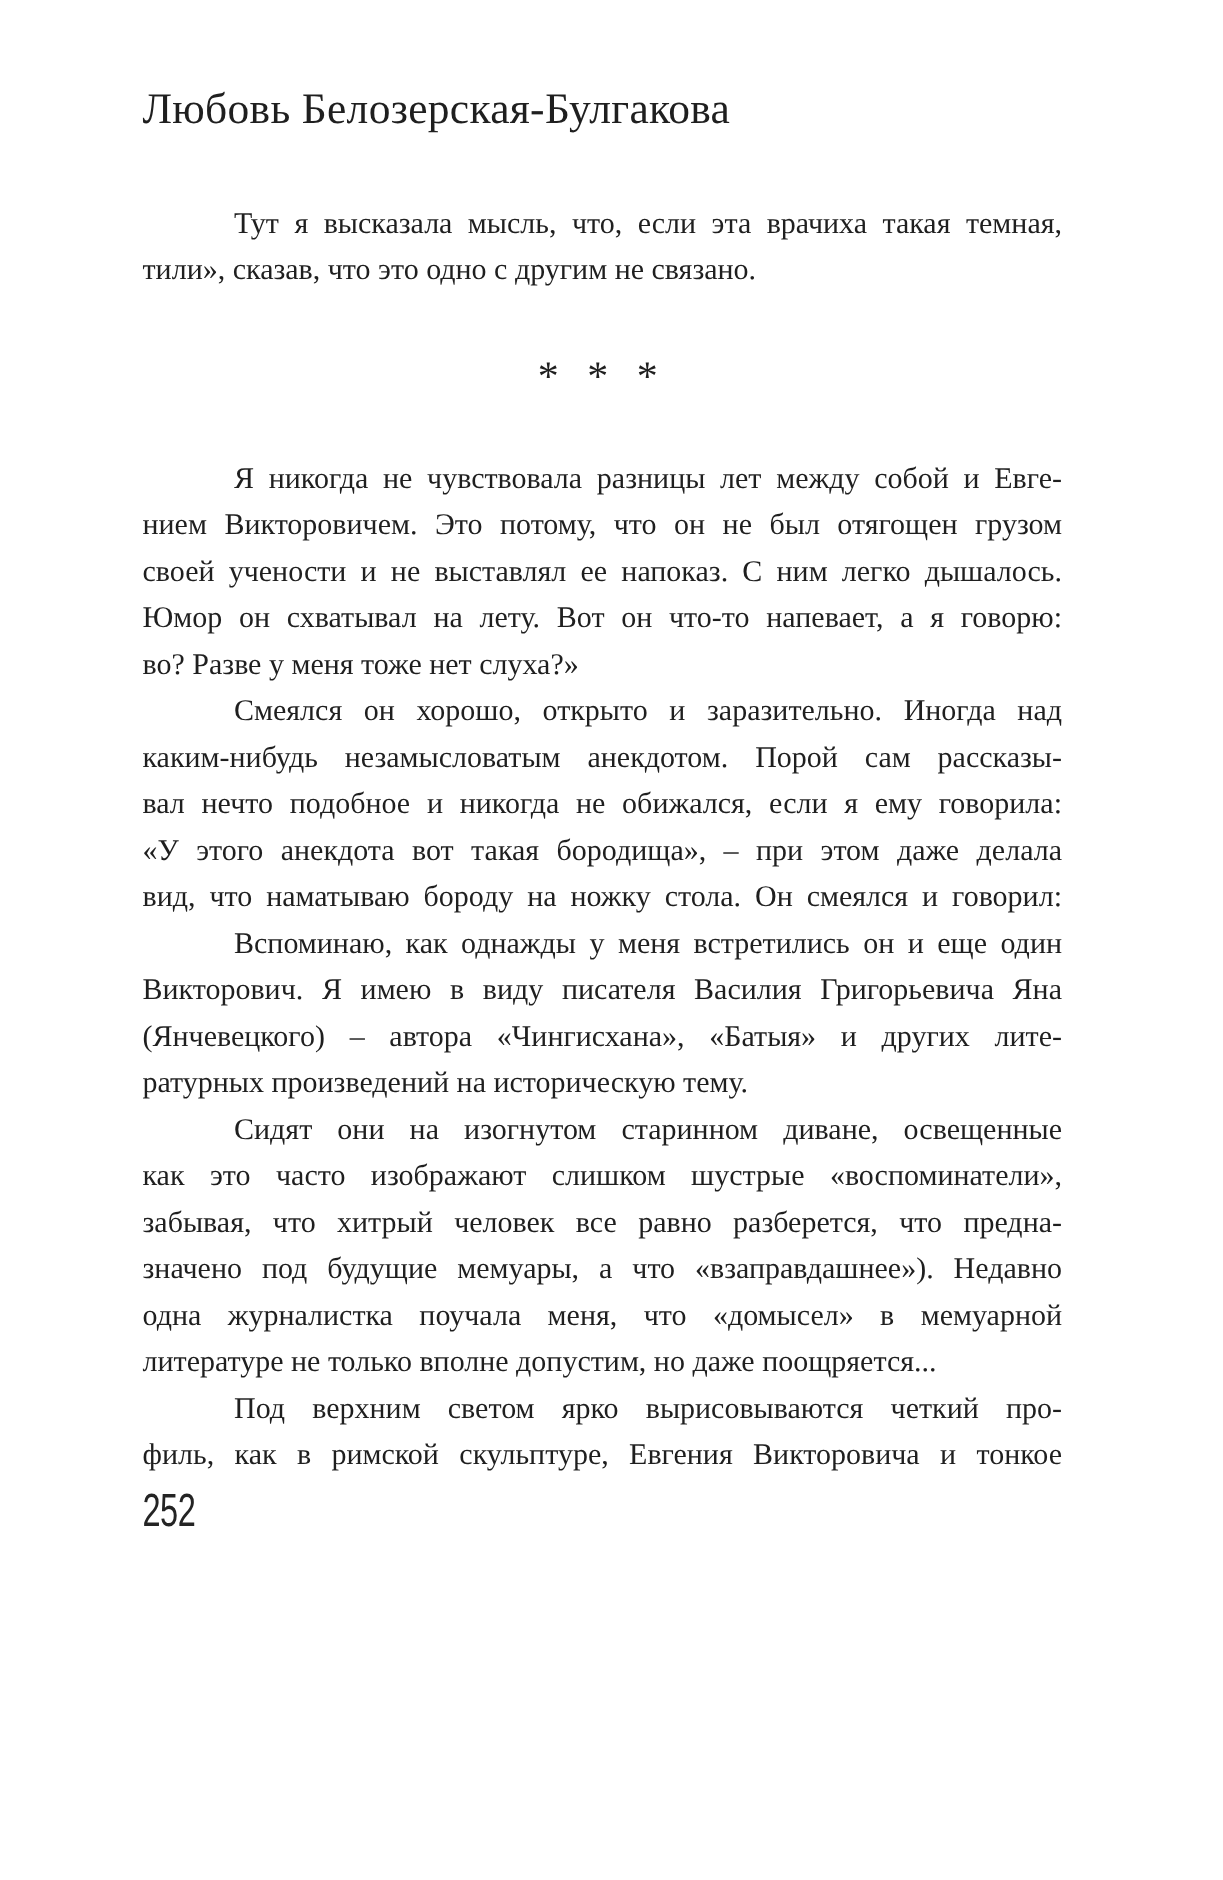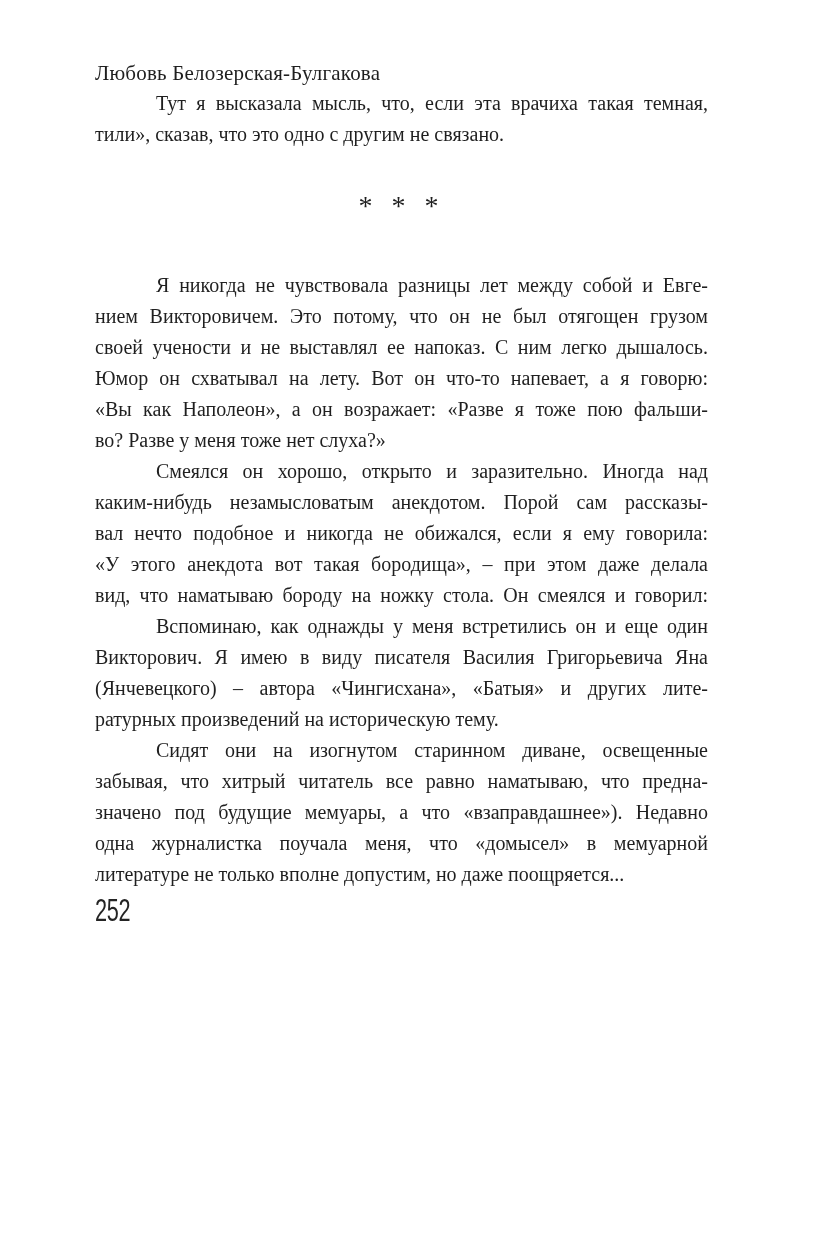--- a/index.html
+++ b/index.html
@@ -12,32 +12,33 @@
     width: 815px;
     height: 1253px;
     background: #ffffff;
     color: #1f1f1f;
     font-family: "Liberation Serif", "DejaVu Serif", serif;
     overflow: hidden;
     box-sizing: border-box;
     padding: 58px 107px 0 95px; 
   }
   .running-header {
-    font-size: 21px;
+    font-size: 29px;
     line-height: 30px;
     text-align: left;
     letter-spacing: 0.2px;
   }
   .para {
     margin: 0;
   }
   .para-first {
+    margin-top: 46px;
   }
   .para-after-sep {
-    margin-top: 45px;
+    margin-top: 33px;
   }
   .line {
     font-size: 20px;
     line-height: 31px;
     text-align: justify;
     text-align-last: justify;
     white-space: nowrap; 
     overflow: hidden;
   }
   .line.first {
@@ -77,43 +78,47 @@
     <div class="line last">тили», сказав, что это одно с другим не связано.</div>
   </div>
 
   <div class="separator">* * *</div>
 
   <div class="para para-after-sep">
     <div class="line first">Я никогда не чувствовала разницы лет между собой и Евге-</div>
     <div class="line">нием Викторовичем. Это потому, что он не был отягощен грузом</div>
     <div class="line">своей учености и не выставлял ее напоказ. С ним легко дышалось.</div>
     <div class="line">Юмор он схватывал на лету. Вот он что-то напевает, а я говорю:</div>
-    <div class="line">«Вы как Наполеон», а он возражает: «Разве я тоже пою фальши-</div>
     <div class="line last">во? Разве у меня тоже нет слуха?»</div>
   </div>
 
   <div class="para">
     <div class="line first">Смеялся он хорошо, открыто и заразительно. Иногда над</div>
     <div class="line">каким-нибудь незамысловатым анекдотом. Порой сам рассказы-</div>
     <div class="line">вал нечто подобное и никогда не обижался, если я ему говорила:</div>
     <div class="line">«У этого анекдота вот такая бородища», – при этом даже делала</div>
     <div class="line">вид, что наматываю бороду на ножку стола. Он смеялся и говорил:</div>
   </div>
 
   <div class="para">
     <div class="line first">Вспоминаю, как однажды у меня встретились он и еще один</div>
     <div class="line">Викторович. Я имею в виду писателя Василия Григорьевича Яна</div>
     <div class="line">(Янчевецкого) – автора «Чингисхана», «Батыя» и других лите-</div>
     <div class="line last">ратурных произведений на историческую тему.</div>
   </div>
 
   <div class="para">
     <div class="line first">Сидят они на изогнутом старинном диване, освещенные</div>
-    <div class="line">забывая, что хитрый читатель все равно наматываю, что предна-</div>
+    <div class="line">как это часто изображают слишком шустрые «воспоминатели»,</div>
+    <div class="line">забывая, что хитрый человек все равно разберется, что предна-</div>
     <div class="line">значено под будущие мемуары, а что «взаправдашнее»). Недавно</div>
     <div class="line">одна журналистка поучала меня, что «домысел» в мемуарной</div>
     <div class="line last">литературе не только вполне допустим, но даже поощряется...</div>
   </div>
 
+  <div class="para">
+    <div class="line first">Под верхним светом ярко вырисовываются четкий про-</div>
+    <div class="line">филь, как в римской скульптуре, Евгения Викторовича и тонкое</div>
+  </div>
 
   <div class="page-number">252</div>
 
 </div>
 
 </body></html>

